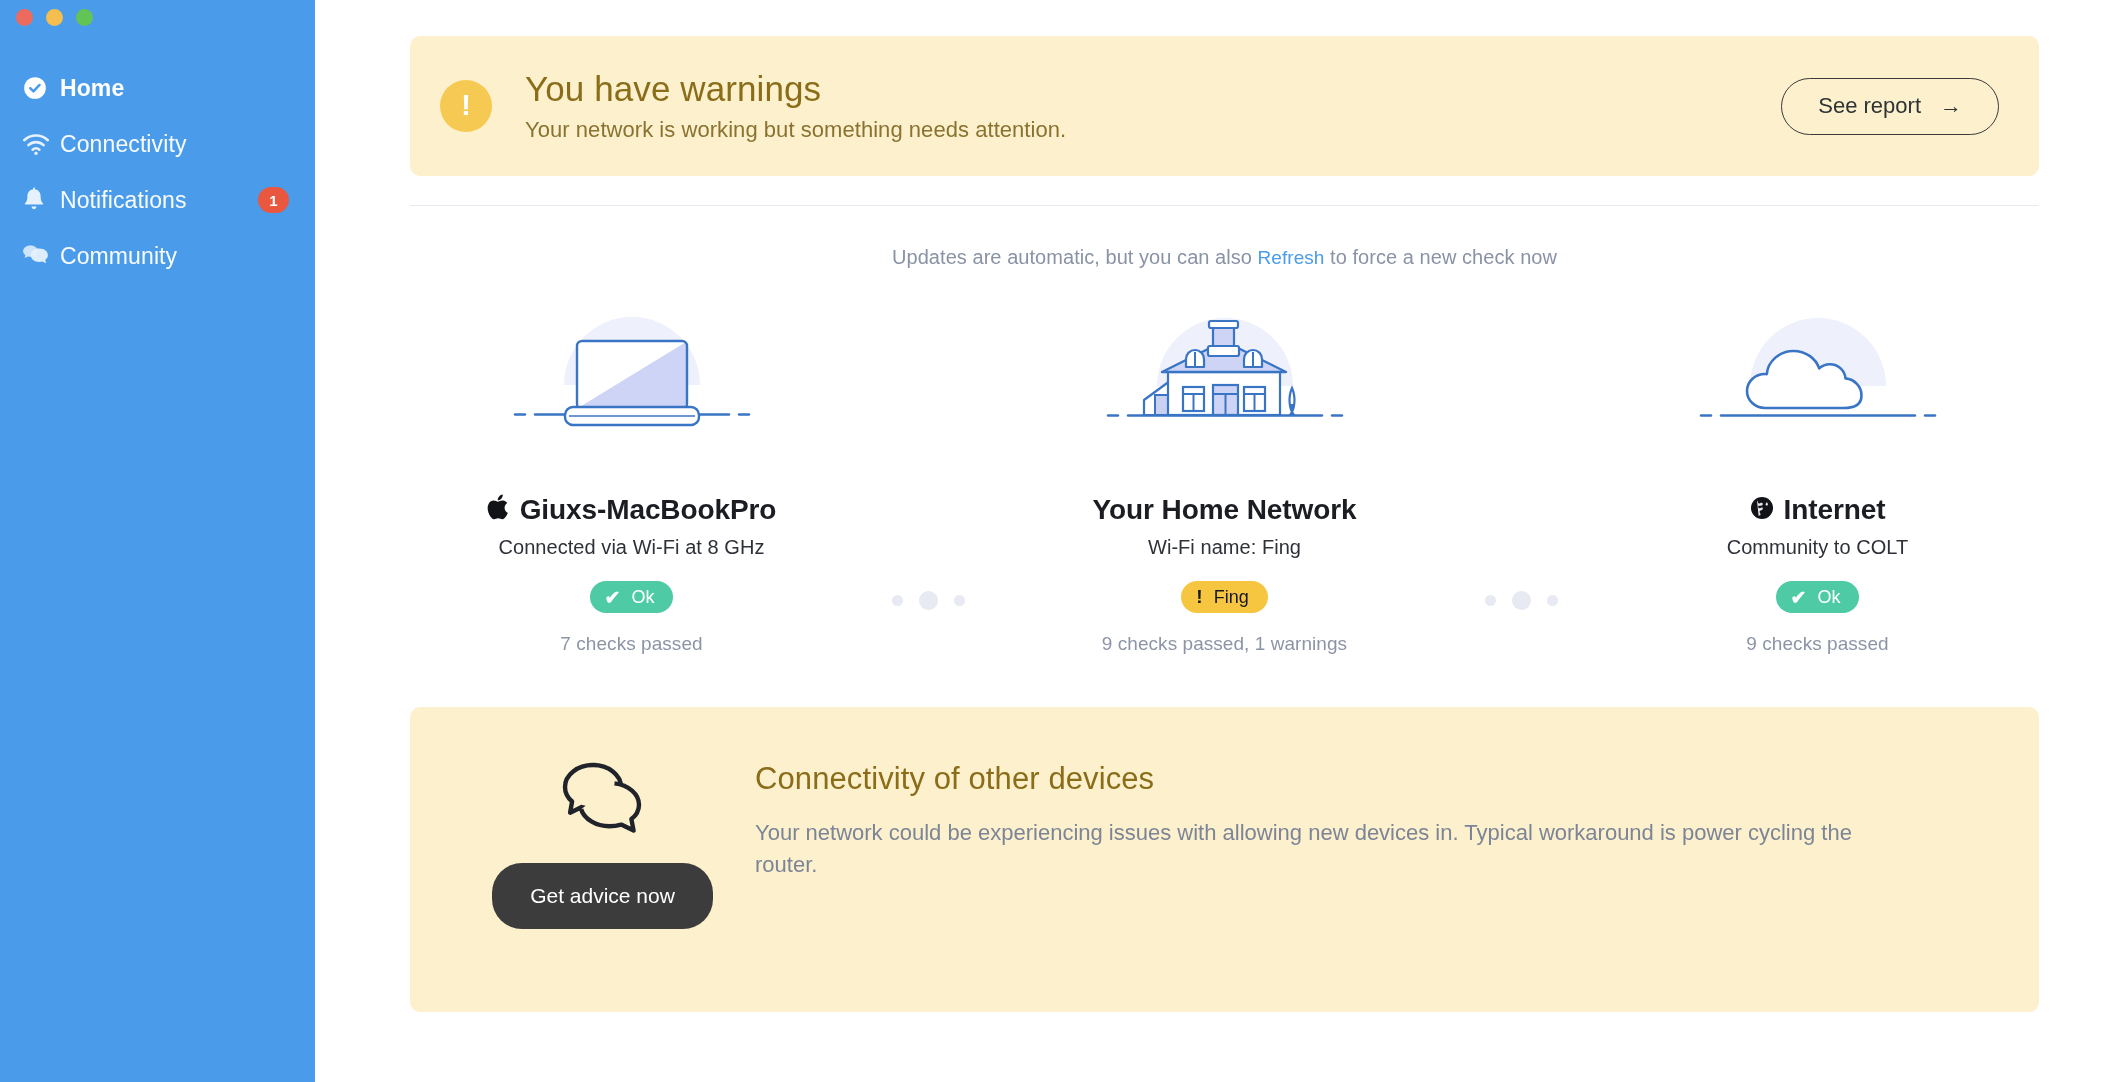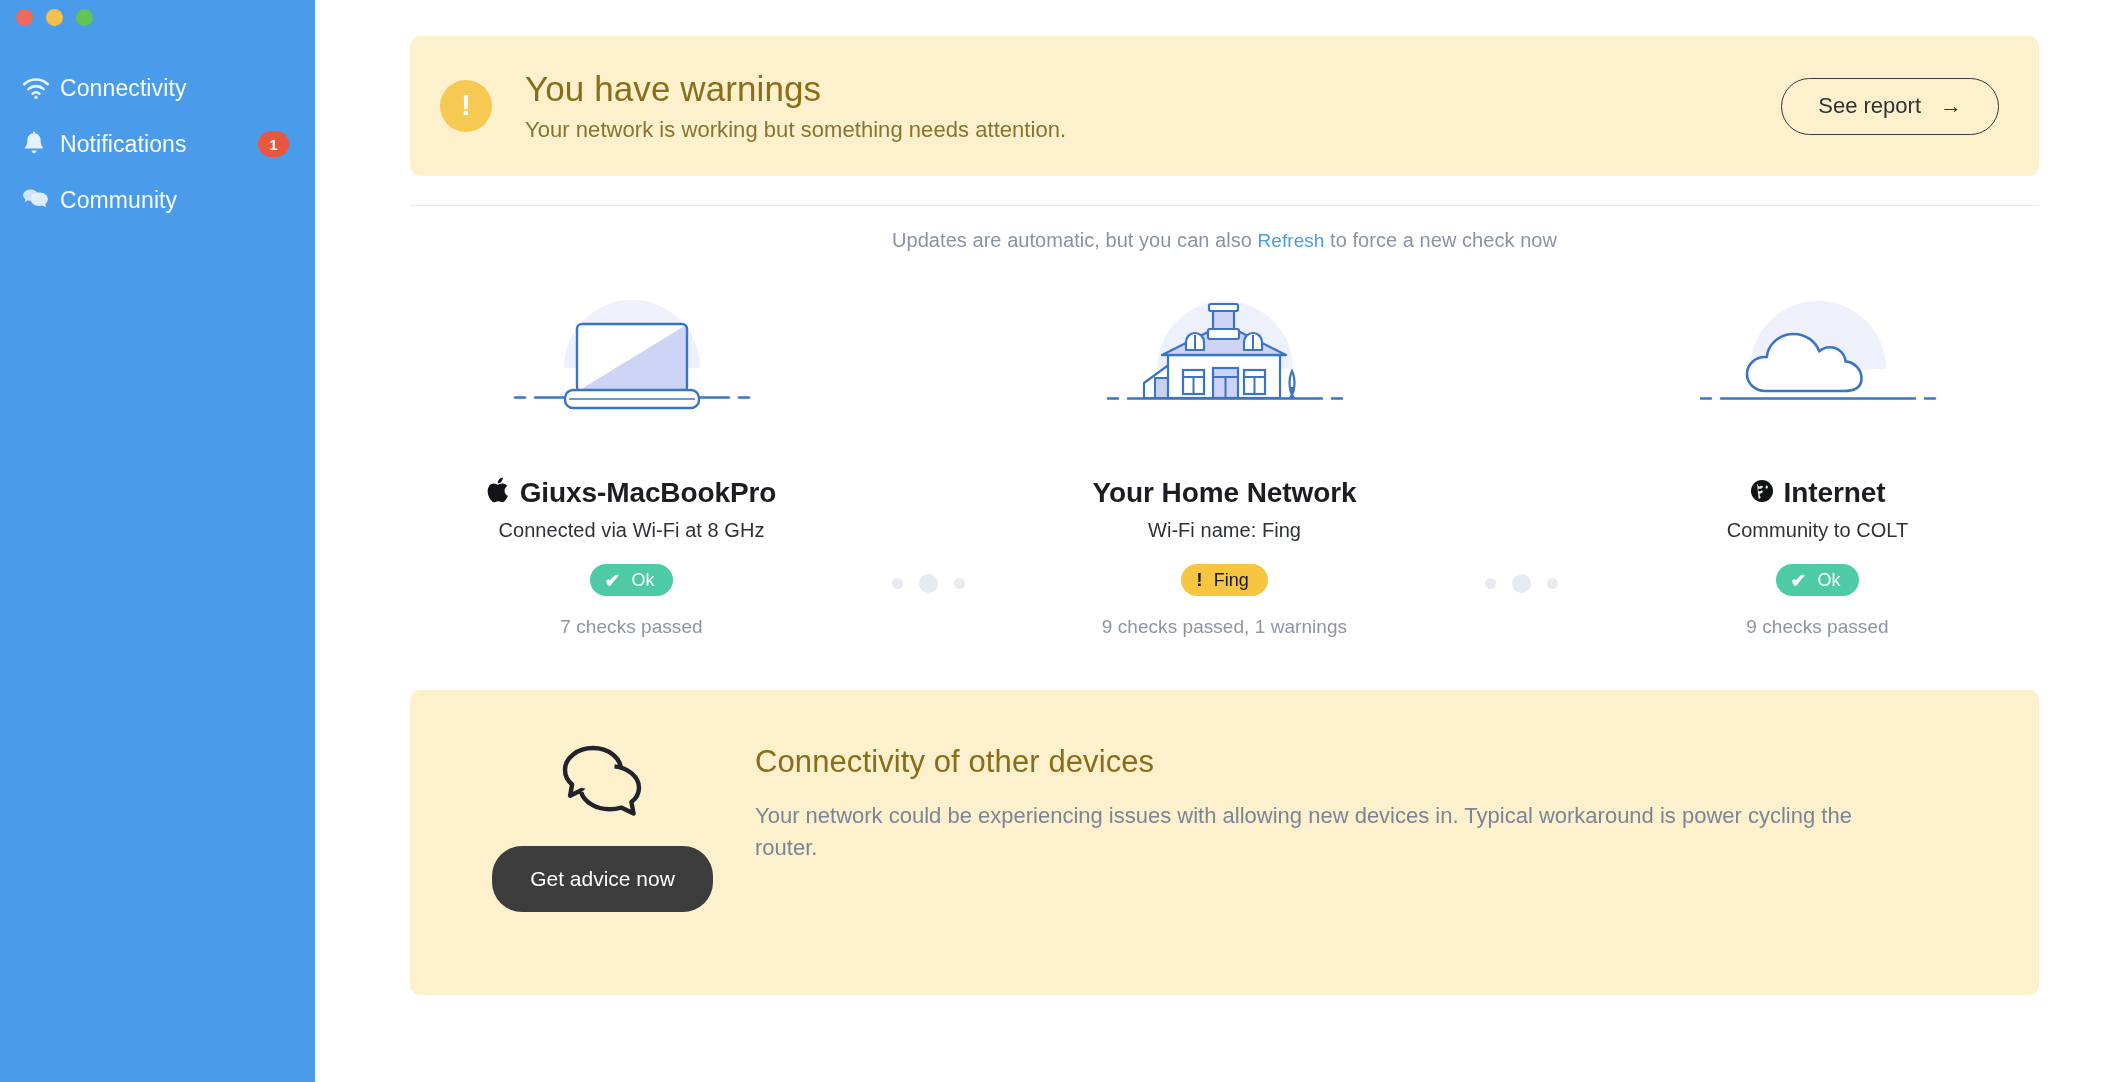--- a/index.html
+++ b/index.html
@@ -158,21 +158,21 @@
   
   .divider {
     height: 1px;
     background: #e6e8f2;
     margin-top: 29px;
   }
 
   
   .refresh-line {
     text-align: center;
-    margin-top: 23px;
+    margin-top: 40px;
     font-size: 20px;
     color: #8a92a6;
     letter-spacing: .05px;
   }
   .refresh-link {
     color: #4a9ceb;
     cursor: pointer;
     font-size: 19px;
   }
 
@@ -304,20 +304,29 @@
   <aside id="sidebar">
 
     <div class="traffic-lights">
       <span class="tl-dot tl-red"></span>
       <span class="tl-dot tl-yellow"></span>
       <span class="tl-dot tl-green"></span>
     </div>
 
     <nav class="nav">
 
+      <div class="nav-item active">
+        <span class="nav-icon">
+          <svg width="26" height="26" viewBox="0 0 24 24" fill="none">
+            <circle cx="12" cy="12" r="10" fill="#ffffff"></circle>
+            <path d="M7.6 12.2l3 3 5.6-6" stroke="#4a9ceb" stroke-width="2.3" stroke-linecap="round" stroke-linejoin="round" fill="none"></path>
+          </svg>
+        </span>
+        <span class="nav-label">Home</span>
+      </div>
 
       <div class="nav-item inactive">
         <span class="nav-icon">
           <svg width="28" height="22" viewBox="0 0 28 22" fill="none">
             <path d="M2.2 7.2C5.4 4.2 9.5 2.5 14 2.5s8.6 1.7 11.8 4.7" stroke="#ffffff" stroke-width="2.6" stroke-linecap="round"></path>
             <path d="M6.4 12.1c2.1-1.9 4.7-3 7.6-3s5.5 1.1 7.6 3" stroke="#ffffff" stroke-width="2.6" stroke-linecap="round"></path>
             <path d="M10.6 16.7c1-.9 2.1-1.4 3.4-1.4s2.4.5 3.4 1.4" stroke="#ffffff" stroke-width="2.6" stroke-linecap="round"></path>
             <circle cx="14" cy="20.2" r="1.7" fill="#ffffff"></circle>
           </svg>
         </span>

